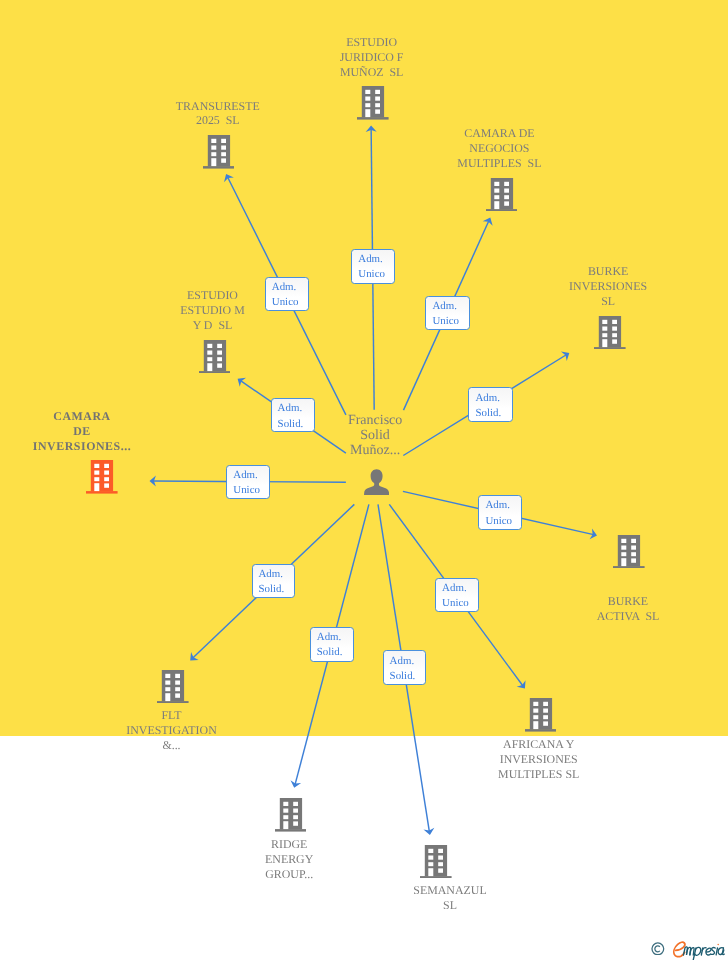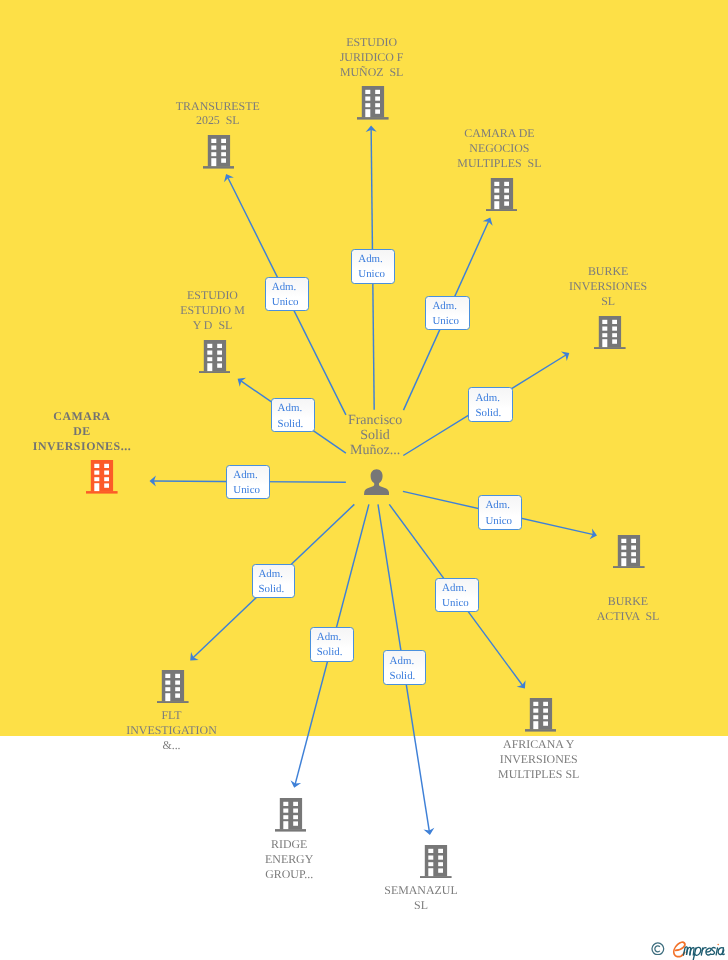--- a/index.html
+++ b/index.html
@@ -187,21 +187,21 @@
         <rect x="18.2" y="3.8" width="4.8" height="4.2" fill="#fff"></rect>
         <rect x="8.3" y="10.5" width="5.0" height="4.2" fill="#fff"></rect>
         <rect x="18.2" y="10.5" width="4.8" height="4.2" fill="#fff"></rect>
         <rect x="8.3" y="17.2" width="5.0" height="4.0" fill="#fff"></rect>
         <rect x="18.2" y="17.2" width="4.8" height="4.0" fill="#fff"></rect>
         <rect x="18.2" y="23.4" width="4.8" height="4.4" fill="#fff"></rect>
         <rect x="8.3" y="23.2" width="5.0" height="7.9" fill="#fff"></rect>
       </svg>
   </div>
   <div class="node">
-    <div class="node-label" style="left:421px;top:883.2px;"><div>SEMANAZUL</div><div>SL</div></div>
+    <div class="node-label" style="left:450px;top:883.2px;"><div>SEMANAZUL</div><div>SL</div></div>
     <svg class="node-icon" style="left:420.0px;top:844.6px;" width="31.6" height="33.6" viewBox="0 0 31.6 33.6">
         <rect x="0" y="31.1" width="31.6" height="2.5"></rect>
         <rect x="4.8" y="0" width="22.3" height="31.3"></rect>
         <rect x="8.3" y="3.8" width="5.0" height="4.2" fill="#fff"></rect>
         <rect x="18.2" y="3.8" width="4.8" height="4.2" fill="#fff"></rect>
         <rect x="8.3" y="10.5" width="5.0" height="4.2" fill="#fff"></rect>
         <rect x="18.2" y="10.5" width="4.8" height="4.2" fill="#fff"></rect>
         <rect x="8.3" y="17.2" width="5.0" height="4.0" fill="#fff"></rect>
         <rect x="18.2" y="17.2" width="4.8" height="4.0" fill="#fff"></rect>
         <rect x="18.2" y="23.4" width="4.8" height="4.4" fill="#fff"></rect>

